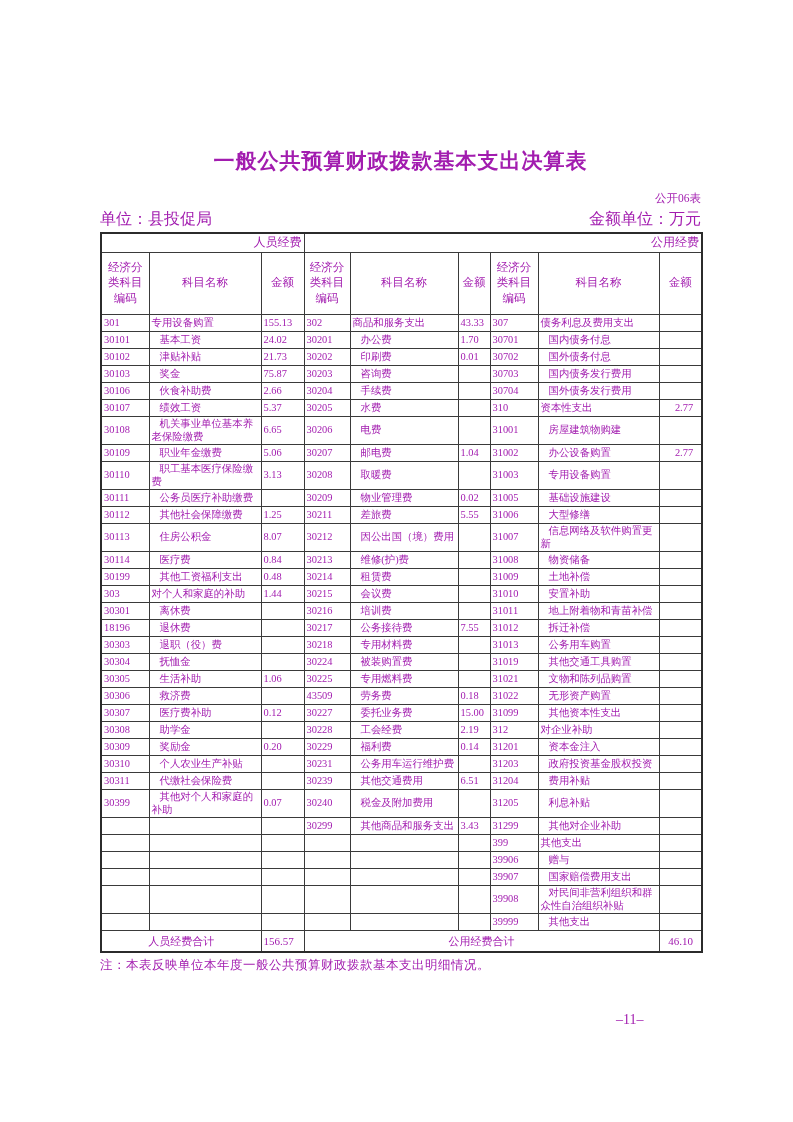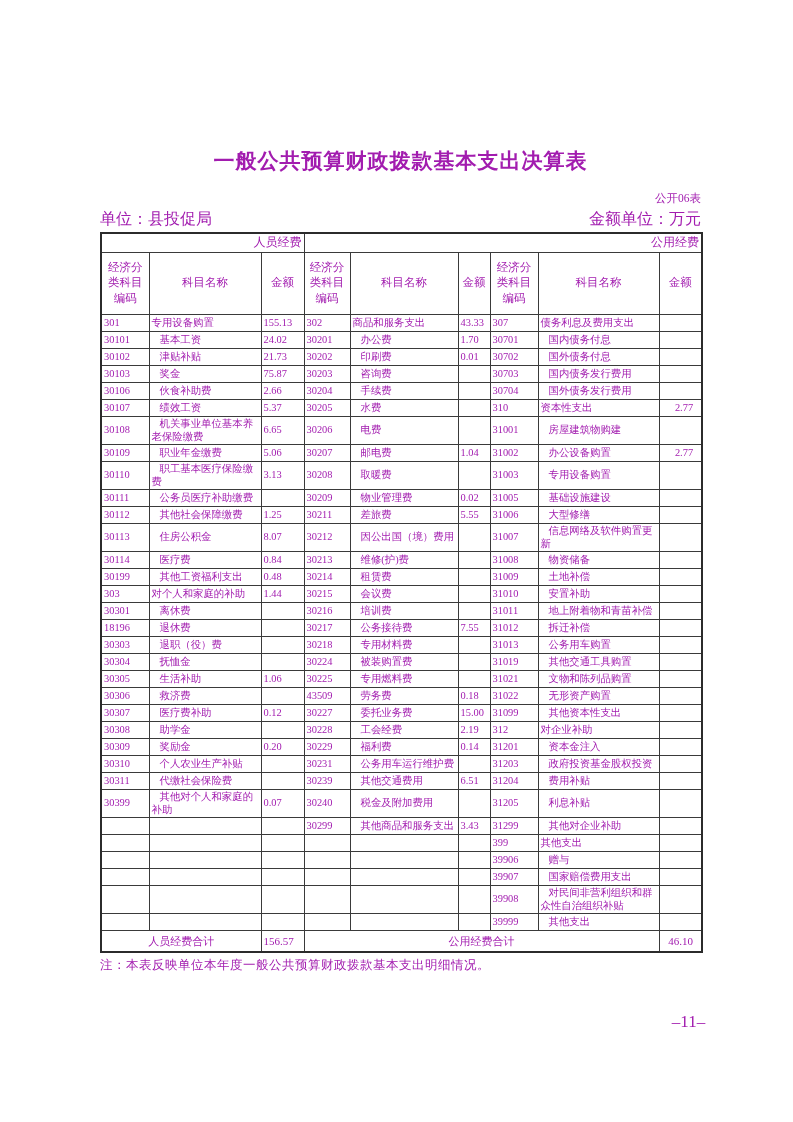--- a/index.html
+++ b/index.html
@@ -70,24 +70,24 @@
   tr.total-row td { height:22px; font-size:11px; }
   tr.total-row td.lbl { text-align:center; }
   .note {
     margin-top:4px;
     font-size:12.5px;
     letter-spacing:0.5px;
   }
   .page-number {
     position:absolute;
     top:1012px;
-    left:646px;
+    left:616px;
     width:85px;
-    text-align:center;
-    font-size:17px;
+    text-align:left;
+    font-size:14px;
     font-family:"Liberation Serif", serif;
   }
 </style>
 </head>
 <body>
 
 <div class="sheet">
   <div class="content">
 
     <div class="doc-title">一般公共预算财政拨款基本支出决算表</div>

